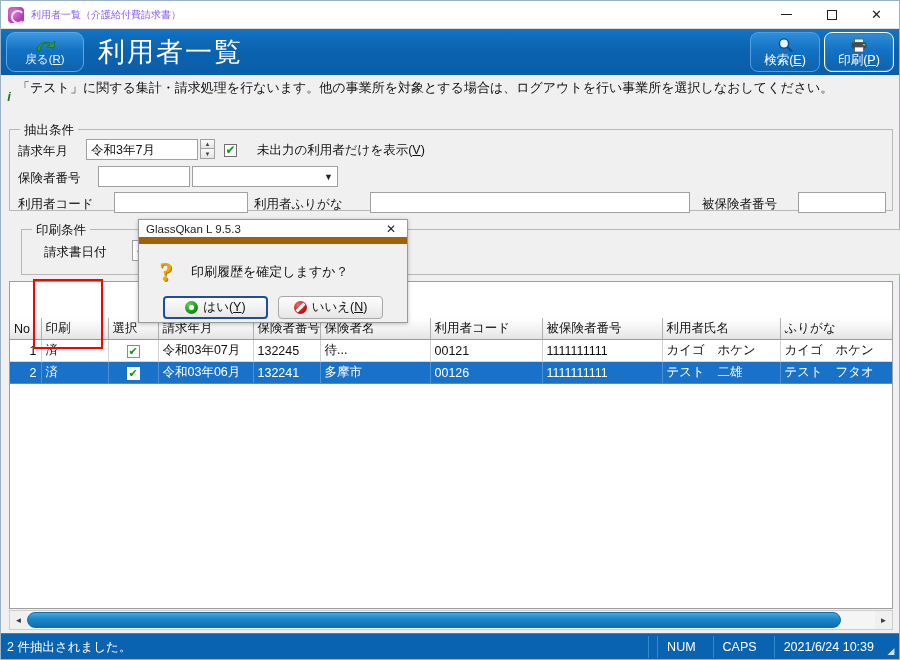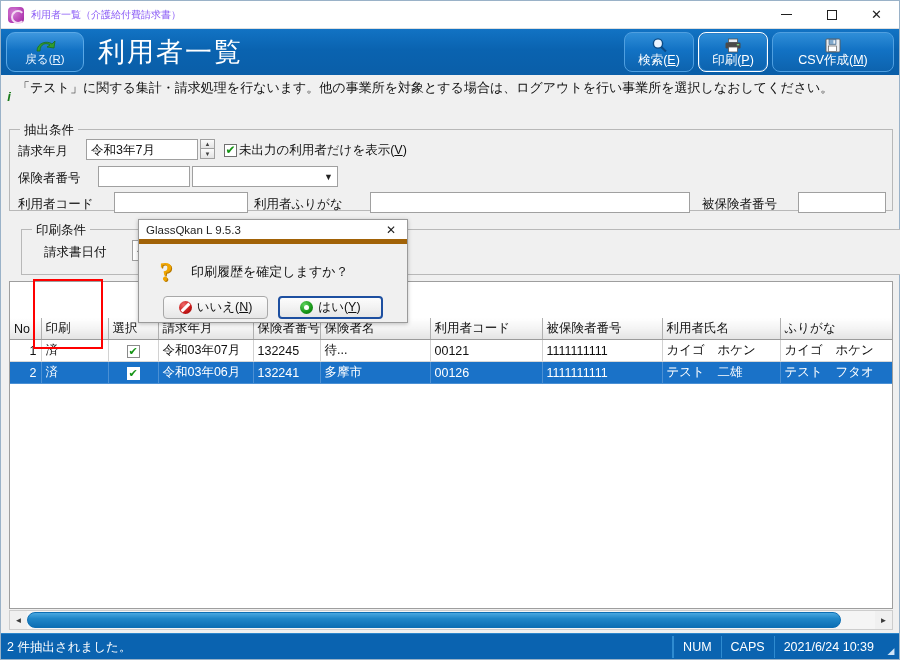--- a/index.html
+++ b/index.html
@@ -126,21 +126,21 @@
     border: 1px solid #a0a0a0; display: flex; align-items: center; justify-content: center;
     font-size: 6px; color: #404040; line-height: 6px;
   }
   .spin div:last-child { border-top: none; }
   .cbx-wrap { position: absolute; display: flex; align-items: center; }
   .cbx {
     width: 13px; height: 13px; background: #ffffff; border: 1px solid #707070;
     display: flex; align-items: center; justify-content: center;
     color: #169416; font-size: 12px; line-height: 11px; flex: none;
   }
-  .cbx-label { font-size: 12.5px; color: #101010; margin-left: 2px; white-space: nowrap; }
+  .cbx-label { font-size: 12.5px; color: #101010; margin-left: 20px; white-space: nowrap; }
   .cbx-label u { text-decoration: underline; }
   .combo {
     position: absolute; background: #ffffff; border: 1px solid #a0a0a0;
     display: flex; align-items: center; justify-content: flex-end;
   }
   .combo-arrow {
     width: 17px; height: 100%; display: flex; align-items: center; justify-content: center;
     font-size: 9px; color: #222;
   }
 
@@ -199,36 +199,36 @@
     position: absolute; left: 0; top: 632px; width: 898px; height: 26px;
     background: #0a63b0; display: flex; align-items: center;
     border-top: 1px solid #2c86cc;
   }
   .st-msg {
     flex: 1; color: #ffffff; font-size: 12.5px; padding-left: 6px;
     border-right: 1px solid #2f8bd0; height: 22px; line-height: 22px;
   }
   .st-cell {
     color: #ffffff; font-size: 12.5px; height: 22px; line-height: 22px;
-    padding: 0 9px; border-left: 1px solid #2f8bd0; white-space: nowrap;
+    padding: 0 9px; border-left: 1px solid #2f8bd0; white-space: nowrap; margin-left: 8px;
   }
   .st-grip {
     width: 16px; height: 22px; display: flex; align-items: flex-end; justify-content: center;
     color: #cfe4f7; font-size: 9px; padding-bottom: 2px;
   }
 
   
   .dialog {
     position: absolute; left: 137px; top: 218px; width: 270px; height: 104px;
     background: #f0f0f0; border: 1px solid #9a9a9a;
     box-shadow: 0 1px 4px rgba(0,0,0,.25);
   }
   .dlg-title {
     height: 24px; background: #ffffff; display: flex; align-items: center;
-    border-bottom: 5px solid #a16207;
+    border-bottom: 7px solid #a16207;
   }
   .dlg-title-text { font-size: 11.5px; color: #222; padding-left: 7px; }
   .dlg-close {
     margin-left: auto; width: 32px; height: 24px;
     display: flex; align-items: center; justify-content: center;
     font-size: 12px; color: #202020;
   }
   .dlg-body { display: flex; align-items: center; padding: 10px 0 0 14px; height: 46px; }
   .qmark {
     width: 26px; height: 30px; flex: none; display: flex; align-items: center; justify-content: center;
@@ -317,31 +317,20 @@
           <svg width="18" height="15" viewBox="0 0 18 15">
             <rect x="4.5" y="1" width="9" height="3.5" fill="#e9eef3" stroke="#555" stroke-width="0.8"></rect>
             <rect x="1.5" y="4.5" width="15" height="6" rx="1.2" fill="#4a4a4a"></rect>
             <rect x="4.5" y="9" width="9" height="5" fill="#ffffff" stroke="#555" stroke-width="0.8"></rect>
             <rect x="12.8" y="6" width="2.4" height="1.4" fill="#7ad07a"></rect>
           </svg>
         </span>
         <span class="tlabel"><span>印刷(</span><u>P</u><span>)</span></span>
       </div>
 
-      <div class="tool-btn w-csv">
-        <span class="ticon">
-          <svg width="16" height="15" viewBox="0 0 16 15">
-            <rect x="1" y="1" width="14" height="13" rx="1" fill="#e8edf2" stroke="#5a5a5a" stroke-width="0.9"></rect>
-            <rect x="4" y="1.4" width="7" height="5" fill="#7fa8cc" stroke="#40607f" stroke-width="0.6"></rect>
-            <rect x="8.4" y="2.2" width="1.8" height="3.4" fill="#e8edf2"></rect>
-            <rect x="3.4" y="8" width="8.2" height="5.6" fill="#ffffff" stroke="#5a5a5a" stroke-width="0.7"></rect>
-          </svg>
-        </span>
-        <span class="tlabel"><span>CSV作成(</span><u>M</u><span>)</span></span>
-      </div>
 
     </div>
   </div>
 
   <div class="infobar">
     <div class="info-icon">i</div>
     <div class="info-text">「テスト」に関する集計・請求処理を行ないます。他の事業所を対象とする場合は、ログアウトを行い事業所を選択しなおしてください。</div>
   </div>
 
   <div class="group" id="group-extract">
@@ -460,24 +449,24 @@
   <div class="dialog">
     <div class="dlg-title">
       <span class="dlg-title-text">GlassQkan L 9.5.3</span>
       <div class="dlg-close">✕</div>
     </div>
     <div class="dlg-body">
       <div class="qmark">?</div>
       <div class="dlg-msg">印刷履歴を確定しますか？</div>
     </div>
     <div class="dlg-buttons">
+      <div class="dlg-btn default">
+        <span class="ic-ok"></span>
+        <span><span>はい(</span><u>Y</u><span>)</span></span>
+      </div>
       <div class="dlg-btn">
         <span class="ic-no"></span>
         <span><span>いいえ(</span><u>N</u><span>)</span></span>
       </div>
-      <div class="dlg-btn default">
-        <span class="ic-ok"></span>
-        <span><span>はい(</span><u>Y</u><span>)</span></span>
-      </div>
     </div>
   </div>
 
 </div>
 
 </body></html>

